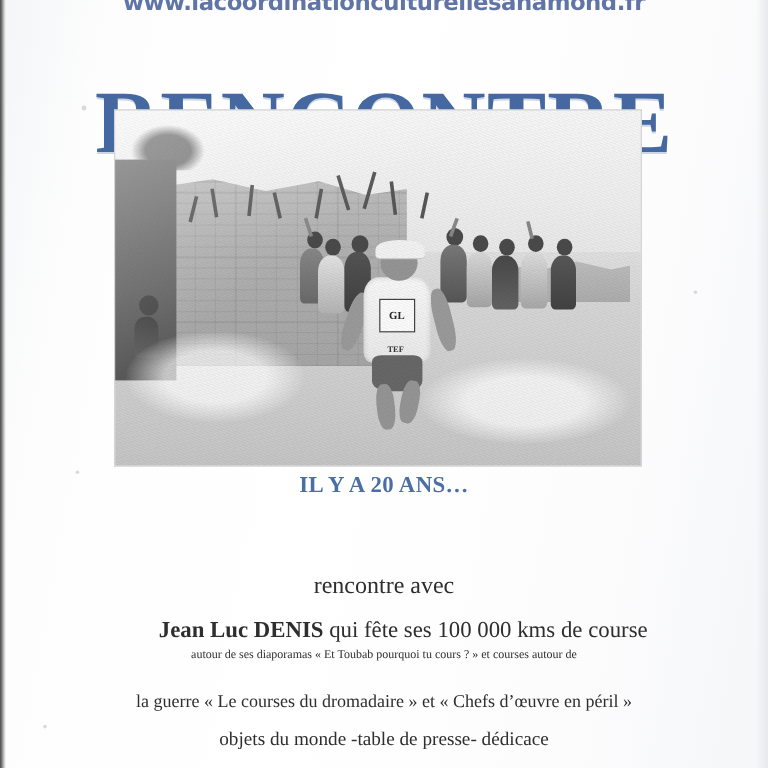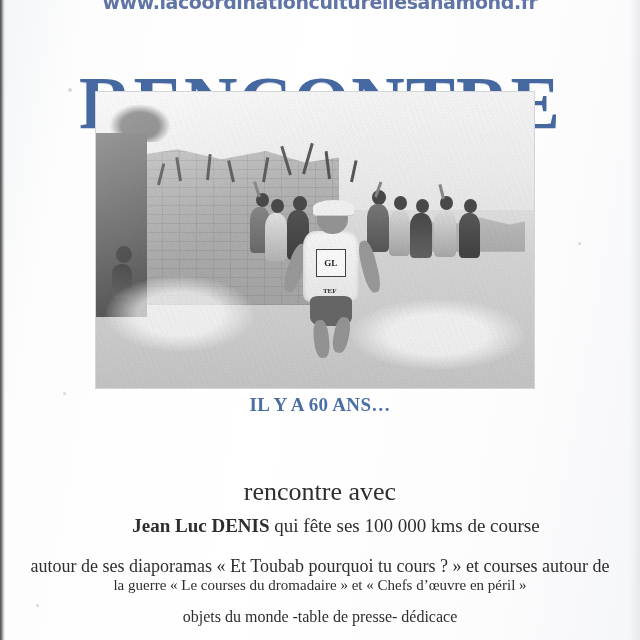--- a/index.html
+++ b/index.html
@@ -243,24 +243,24 @@
   }
 
   
   .body-text {
     position: absolute;
     width: 640px;
     text-align: center;
     color: #2e2e2e;
     font-family: "Liberation Serif", serif;
   }
-  .line-rencontre-avec { left: 0; top: 477px; font-size: 26px; font-family: Liberation Serif, serif; }
+  .line-rencontre-avec { left: 0; top: 477px; font-size: 20px; font-family: Liberation Serif, serif; }
   .line-jeanluc       { left: 16px; top: 515px; font-size: 19px; font-family: Liberation Serif, serif; }
   .line-jeanluc b     { font-weight: bold; }
-  .line-para1         { left: 0; top: 556px; font-size: 18px; }
+  .line-para1         { left: 0; top: 540px; font-size: 10px; }
   .line-para2         { left: 0; top: 577px; font-size: 15px; }
   .line-objets        { left: 0; top: 608px; font-size: 16px; }
 </style>
 </head>
 <body>
 
 <div id="poster">
 
   <div class="paper"></div>
   <div class="scan-edge-left"></div>
@@ -340,21 +340,21 @@
       </div>
 
       <div class="dust" style="left:2%;top:62%;width:34%;height:26%;"></div>
       <div class="dust" style="left:58%;top:70%;width:40%;height:24%;"></div>
 
       <div class="photo-grain"></div>
       <div class="photo-glare"></div>
     </div>
   </div>
 
-  <div class="sub-40ans">IL  Y A 60 ANS…</div>
+  <div class="sub-40ans">IL  Y A 20 ANS…</div>
 
   <div class="body-text line-rencontre-avec">rencontre avec</div>
 
   <div class="body-text line-jeanluc">
     <b>Jean Luc DENIS</b><span> qui fête ses 100 000 kms de course</span>
   </div>
 
   <div class="body-text line-para1">autour de ses diaporamas « Et Toubab pourquoi tu cours ? » et courses autour de</div>
   <div class="body-text line-para2">la guerre « Le courses du dromadaire » et « Chefs d’œuvre en péril »</div>
   <div class="body-text line-objets">objets du monde -table de presse- dédicace</div>

